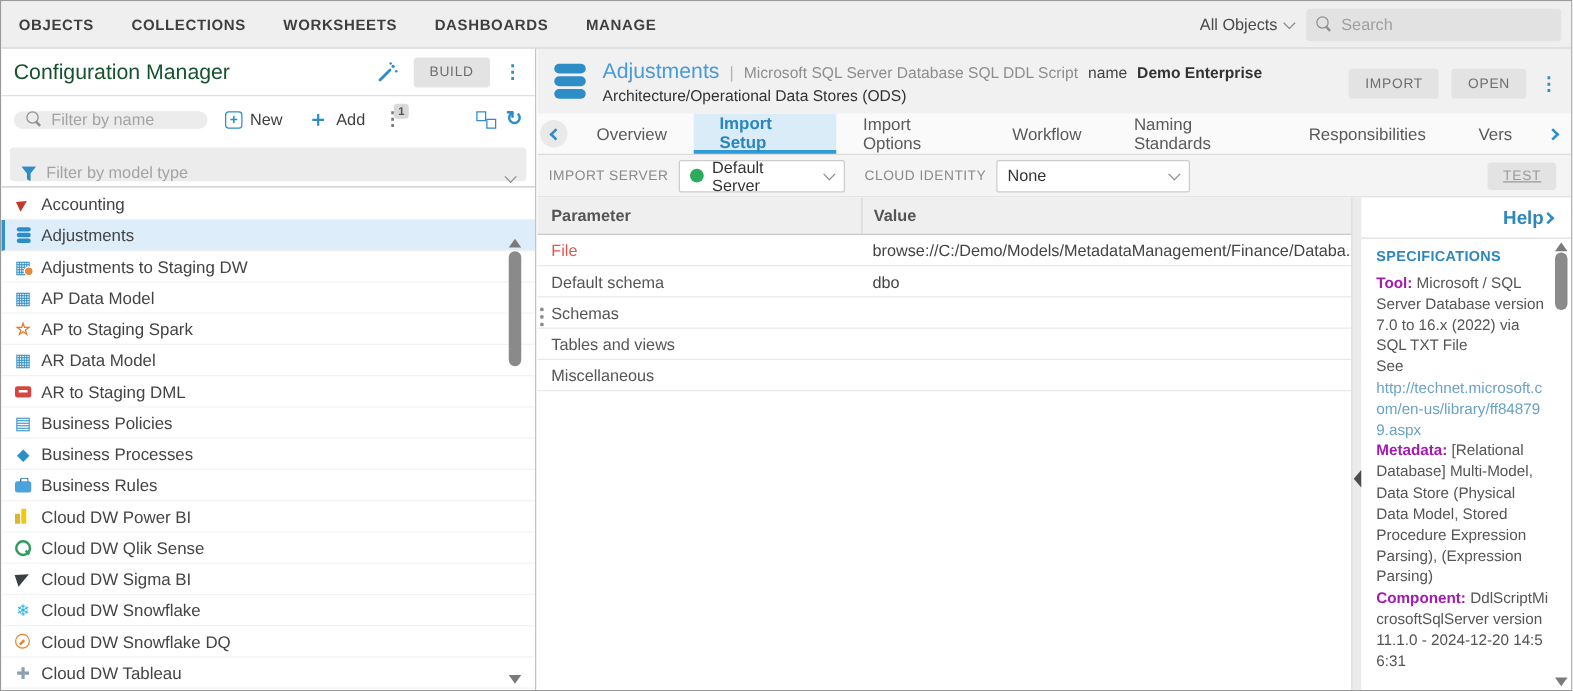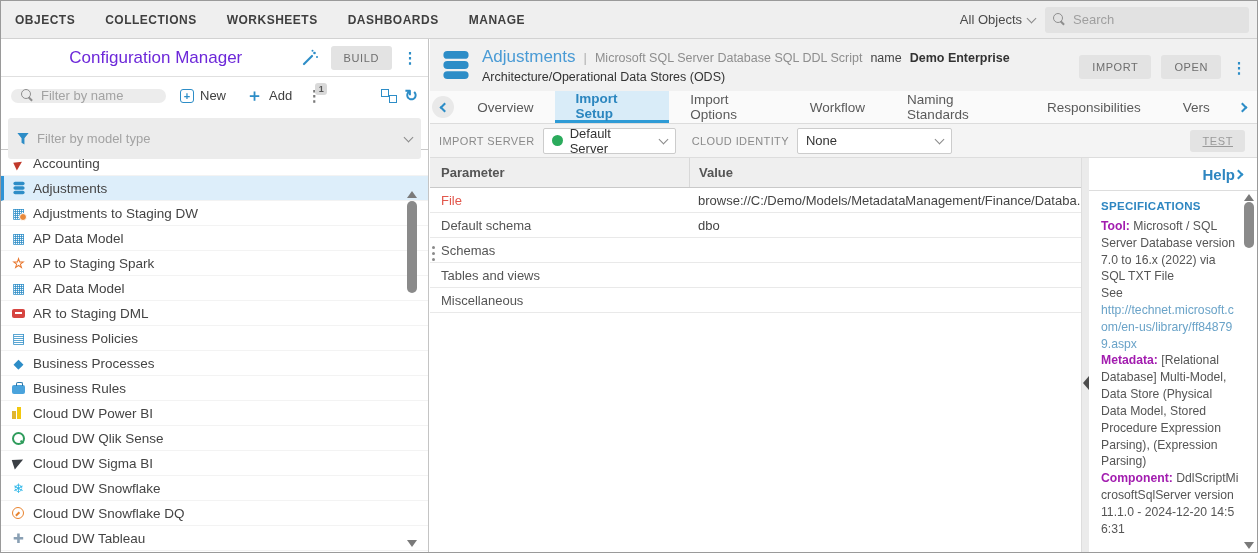--- a/index.html
+++ b/index.html
@@ -28,21 +28,21 @@
   .mag::after { content:""; position:absolute; width:5px; height:1.6px; background:#8f8f8f;
                 transform:rotate(45deg); left:7px; top:9px; }
   .adv-ic { position:relative; width:12px; height:12px; flex:none; }
   .adv-ic::before { content:""; position:absolute; width:5px; height:5px; border:1.3px solid #7f9db5; left:2px; top:0; }
   .adv-ic::after  { content:""; position:absolute; width:5px; height:5px; border:1.3px solid #7f9db5; left:2px; top:7px; }
 
   
   .sidebar { position:absolute; left:0; top:38px; width:428px; bottom:0; background:#fff;
              border-right:1px solid #c4c4c4; }
   .sb-header { height:38px; display:flex; align-items:center; padding:0 10px; border-bottom:1px solid #e0e0e0; }
-  .sb-title { color:#6d28d9; font-size:17px; flex:1;text-align:center; }
+  .sb-title { color:#14532d; font-size:17px; flex:1; }
   .btn { background:#e3e3e3; color:#6e6e6e; font-size:11px; letter-spacing:.6px; border:none;
          border-radius:3px; padding:6px 13px; font-family:"Liberation Sans", sans-serif; cursor:pointer; }
   .kebab { color:#2d8dc7; font-size:15px; font-weight:700; width:16px; text-align:center; cursor:pointer; line-height:1; }
   .sb-toolbar { height:37px; display:flex; align-items:center; padding:0 10px; gap:8px; }
   .filter-name { width:155px; height:14px; background:#ececec; border-radius:14px; display:flex;
                  align-items:center; padding:0 10px; gap:7px; }
   .filter-name input { border:none; background:transparent; outline:none; font-size:13px; width:100%;
                        color:#555; font-family:"Liberation Sans", sans-serif; }
   .filter-name input::placeholder { color:#a3a3a3; }
   .tool-btn { display:flex; align-items:center; gap:6px; font-size:13px; color:#3f3f3f; cursor:pointer; padding:0 6px; }
@@ -51,21 +51,21 @@
   .plus { color:#2d8dc7; font-size:17px; font-weight:700; line-height:0; }
   .kebab-badge { position:relative; }
   .badge { position:absolute; top:-5px; left:9px; background:#d9d9d9; color:#555; font-size:9px;
            min-width:12px; height:12px; border-radius:3px; display:flex; align-items:center;
            justify-content:center; padding:0 2px; }
   .hier { position:relative; width:17px; height:15px; margin-left:auto; cursor:pointer; }
   .hier::before { content:""; position:absolute; width:6px; height:6px; border:1.6px solid #2d8dc7; left:1px; top:1px; }
   .hier::after  { content:""; position:absolute; width:6px; height:6px; border:1.6px solid #2d8dc7; right:0; bottom:0; }
   .refresh { color:#2d8dc7; font-size:16px; font-weight:700; cursor:pointer; line-height:1; }
   .sb-modelfilter { height:36px; padding:4px 7px 5px; border-bottom:1px solid #c9c9c9; }
-  .mf-box { height:41px; background:#ececec; border-radius:3px; display:flex; align-items:center;
+  .mf-box { height:27px; background:#ececec; border-radius:3px; display:flex; align-items:flex-end;
             padding:0 9px; gap:8px; }
   .mf-box input { border:none; background:transparent; outline:none; font-size:13px; flex:1;
                   color:#555; font-family:"Liberation Sans", sans-serif; }
   .mf-box input::placeholder { color:#a3a3a3; }
   .funnel { width:12px; height:12px; background:#2d8dc7; flex:none;
             clip-path:polygon(0 0,100% 0,62% 48%,62% 100%,38% 86%,38% 48%); }
   .sb-list { position:absolute; left:0; top:112px; right:0; bottom:0; overflow:hidden; }
   .li { height:25px; display:flex; align-items:center; gap:7px; padding:0 10px; font-size:13.5px;
         color:#444; border-bottom:1px solid #f3f3f3; cursor:pointer; }
   .li.sel { background:#ddeefa; border-left:3px solid #2e93d6; padding-left:7px; }

